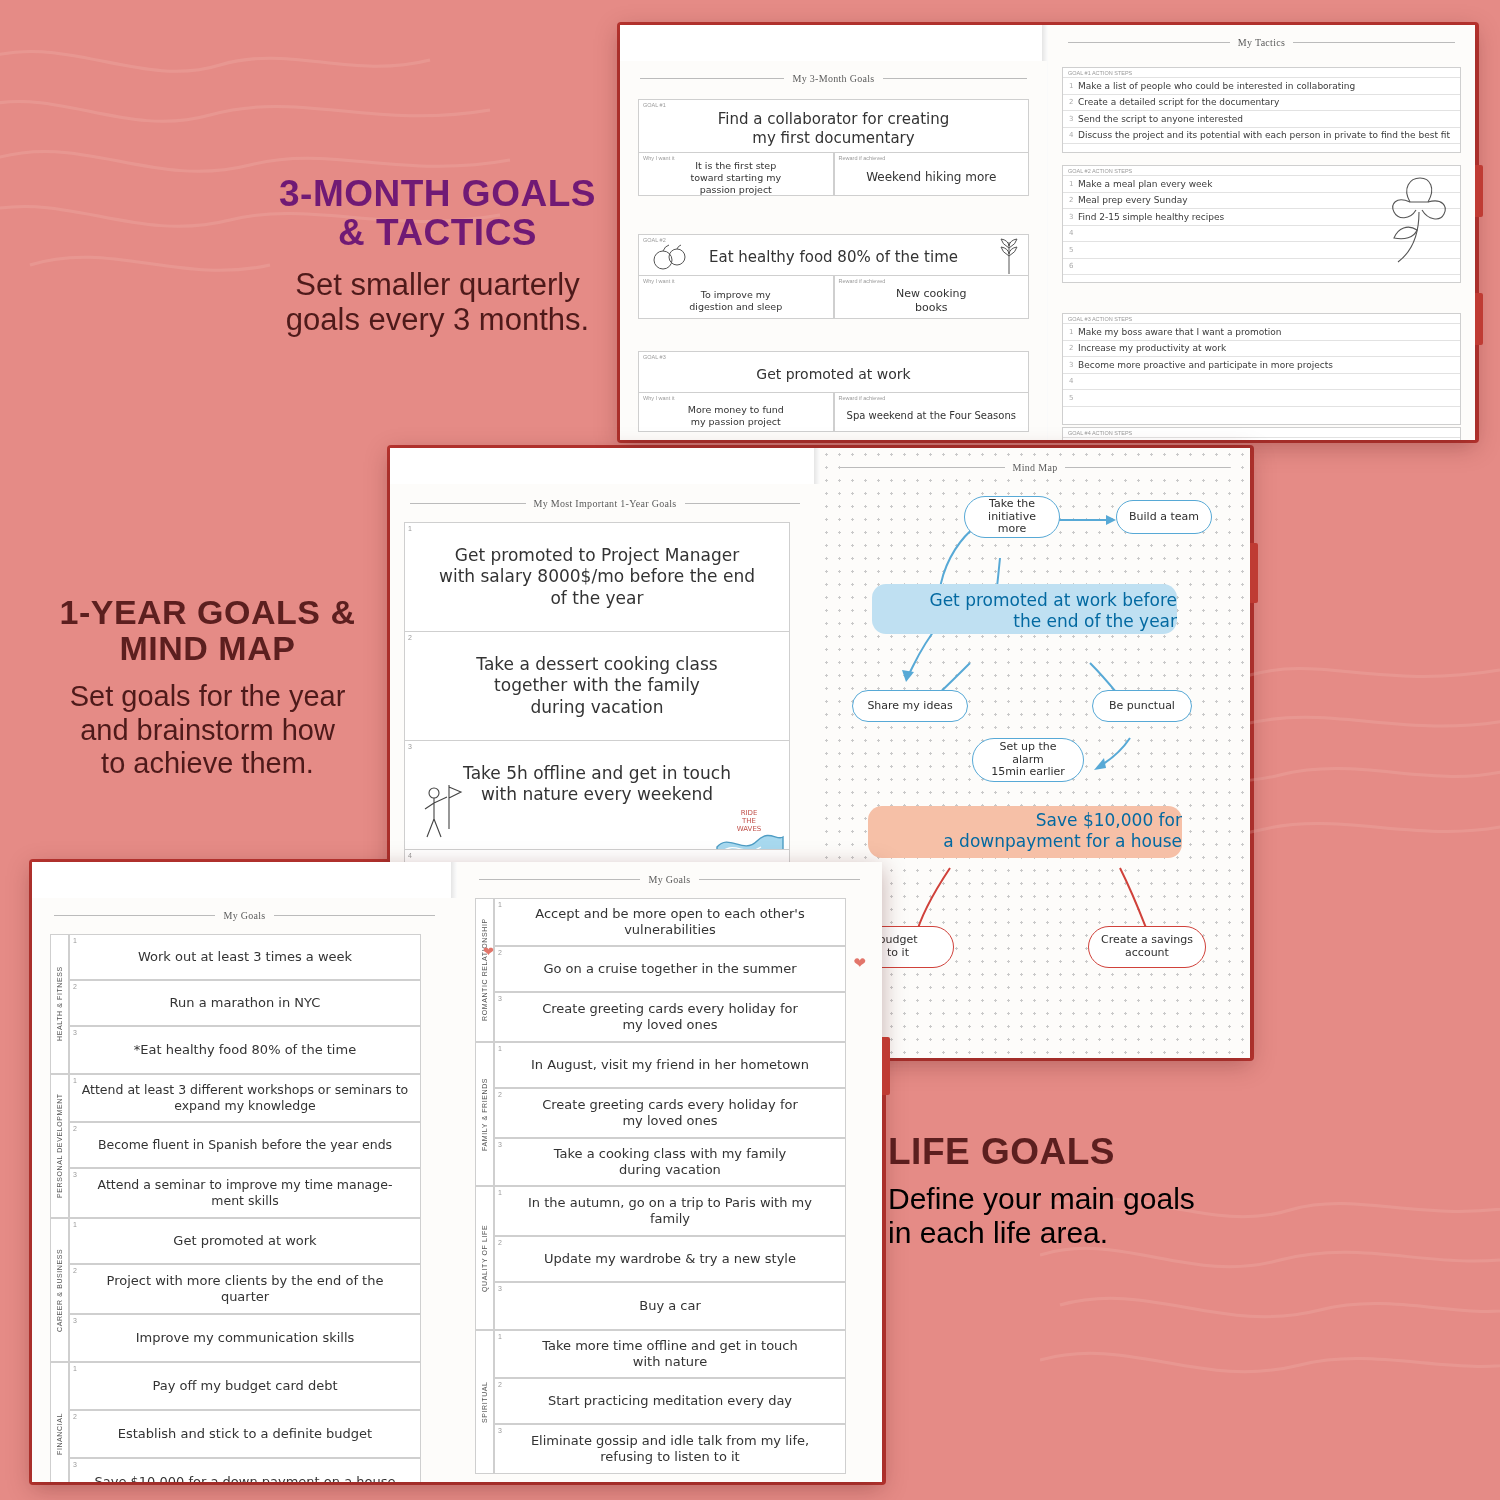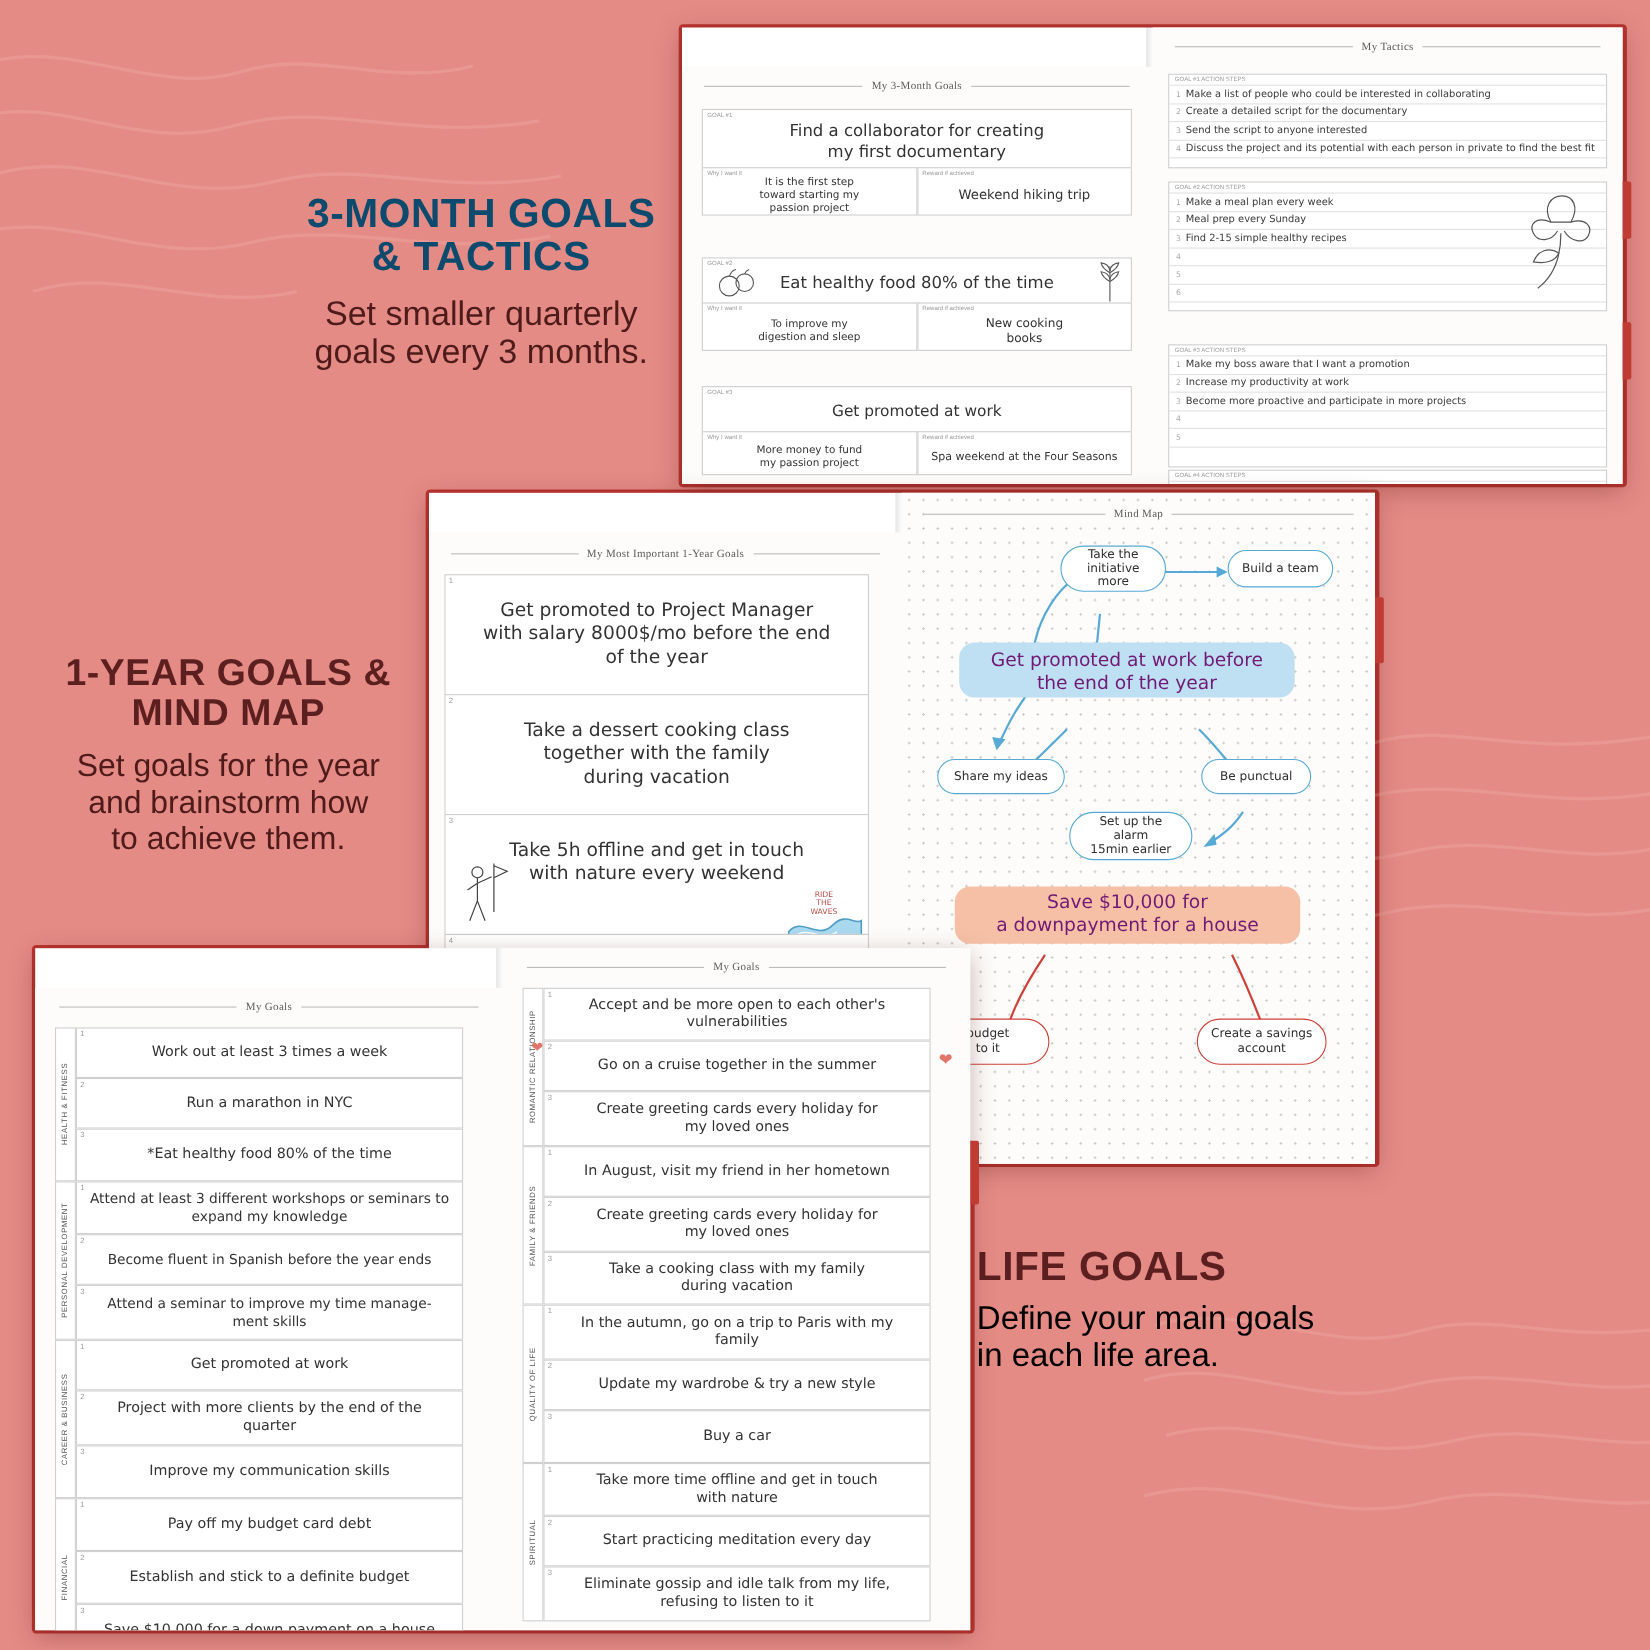--- a/index.html
+++ b/index.html
@@ -11,21 +11,21 @@
   
   .bg-clouds{position:absolute;inset:0;overflow:hidden;}
   .bg-clouds svg{position:absolute;opacity:.30;}
 
   
   .promo{position:absolute;color:#4a1c1c;}
   .promo .h{font-weight:bold;letter-spacing:.5px;line-height:1.05;}
   .promo .s{line-height:1.15;}
 
   #promo-3month{left:255px;top:175px;width:365px;text-align:center;}
-  #promo-3month .h{font-size:37px;color:#0c4a6e;}
+  #promo-3month .h{font-size:37px;color:#701a75;}
   #promo-3month .s{font-size:31px;margin-top:14px;color:#4e1a1a;}
 
   #promo-1year{left:10px;top:595px;width:395px;text-align:center;}
   #promo-1year .h{font-size:34px;color:#5c1f1f;}
   #promo-1year .s{font-size:29px;margin-top:14px;color:#4e1a1a;}
 
   #promo-life{left:888px;top:1133px;width:430px;text-align:left;}
   #promo-life .h{font-size:37px;color:#5c1f1f;}
   #promo-life .s{font-size:30px;margin-top:10px;color:#000000;}
 
@@ -77,21 +77,21 @@
   .yrgoal{position:absolute;left:14px;width:386px;border:1px solid #cfcfcf;box-sizing:border-box;background:#fff;}
   .dotgrid{position:absolute;inset:0;
     background-image:radial-gradient(#c9c9c9 1px, transparent 1.2px);
     background-size:13px 13px;}
   .node{position:absolute;border:1.6px solid #57a9d6;border-radius:22px;background:#fff;
         font-family:"DejaVu Sans",sans-serif;font-size:11px;color:#2f2f2f;text-align:center;
         display:flex;align-items:center;justify-content:center;padding:4px 9px;box-sizing:border-box;line-height:1.18;}
   .node.red{border-color:#d0413a;}
   .hl-blue{position:absolute;background:#bfe0f2;border-radius:14px;}
   .hl-orange{position:absolute;background:#f6c0a7;border-radius:14px;}
-  .mm-text{position:absolute;font-family:"DejaVu Sans",sans-serif;color:#701a75;text-align:center;line-height:1.25;}
+  .mm-text{position:absolute;font-family:"DejaVu Sans",sans-serif;color:#0369a1;text-align:right;line-height:1.25;}
 
   
   #book-life{left:32px;top:862px;width:850px;height:620px;}
   #book-life .page{width:425px;}
   #b3-cover{left:29px;top:859px;width:857px;height:626px;background:#b9342f;border-radius:4px;z-index:-1;}
   #b3-elastic{right:-8px;top:175px;width:16px;height:58px;}
 
   .catcol{position:absolute;width:19px;border:1px solid #cfcfcf;box-sizing:border-box;background:#fff;
           writing-mode:vertical-rl;transform:rotate(180deg);
           display:flex;align-items:center;justify-content:center;
@@ -167,21 +167,21 @@
       </div>
       <div class="goalsub">
         <div class="cell">
           <span class="lab">Why I want it</span>
           <div class="ctext hw" style="font-size:9.5px;padding-top:8px;white-space:pre-line">It is the first step
 toward starting my
 passion project</div>
         </div>
         <div class="cell">
           <span class="lab">Reward if achieved</span>
-          <div class="ctext hw" style="font-size:12px;padding-top:6px;white-space:pre-line">Weekend hiking trip</div>
+          <div class="ctext hw" style="font-size:12px;padding-top:6px;white-space:pre-line">Weekend hiking more</div>
         </div>
       </div>
     </div>
 
     <div class="goalblock" style="top:173px;">
       <div class="goaltitle" style="height:42px">
         <span class="lab">GOAL #2</span>
         <div class="ctext hw" style="font-size:15px;padding-top:5px;">Eat healthy food 80% of the time</div>
         <svg width="42" height="30" viewBox="0 0 42 30" style="position:absolute;left:12px;top:8px" fill="none" stroke="#555" stroke-width="1">
           <circle cx="12" cy="17" r="9"></circle>

